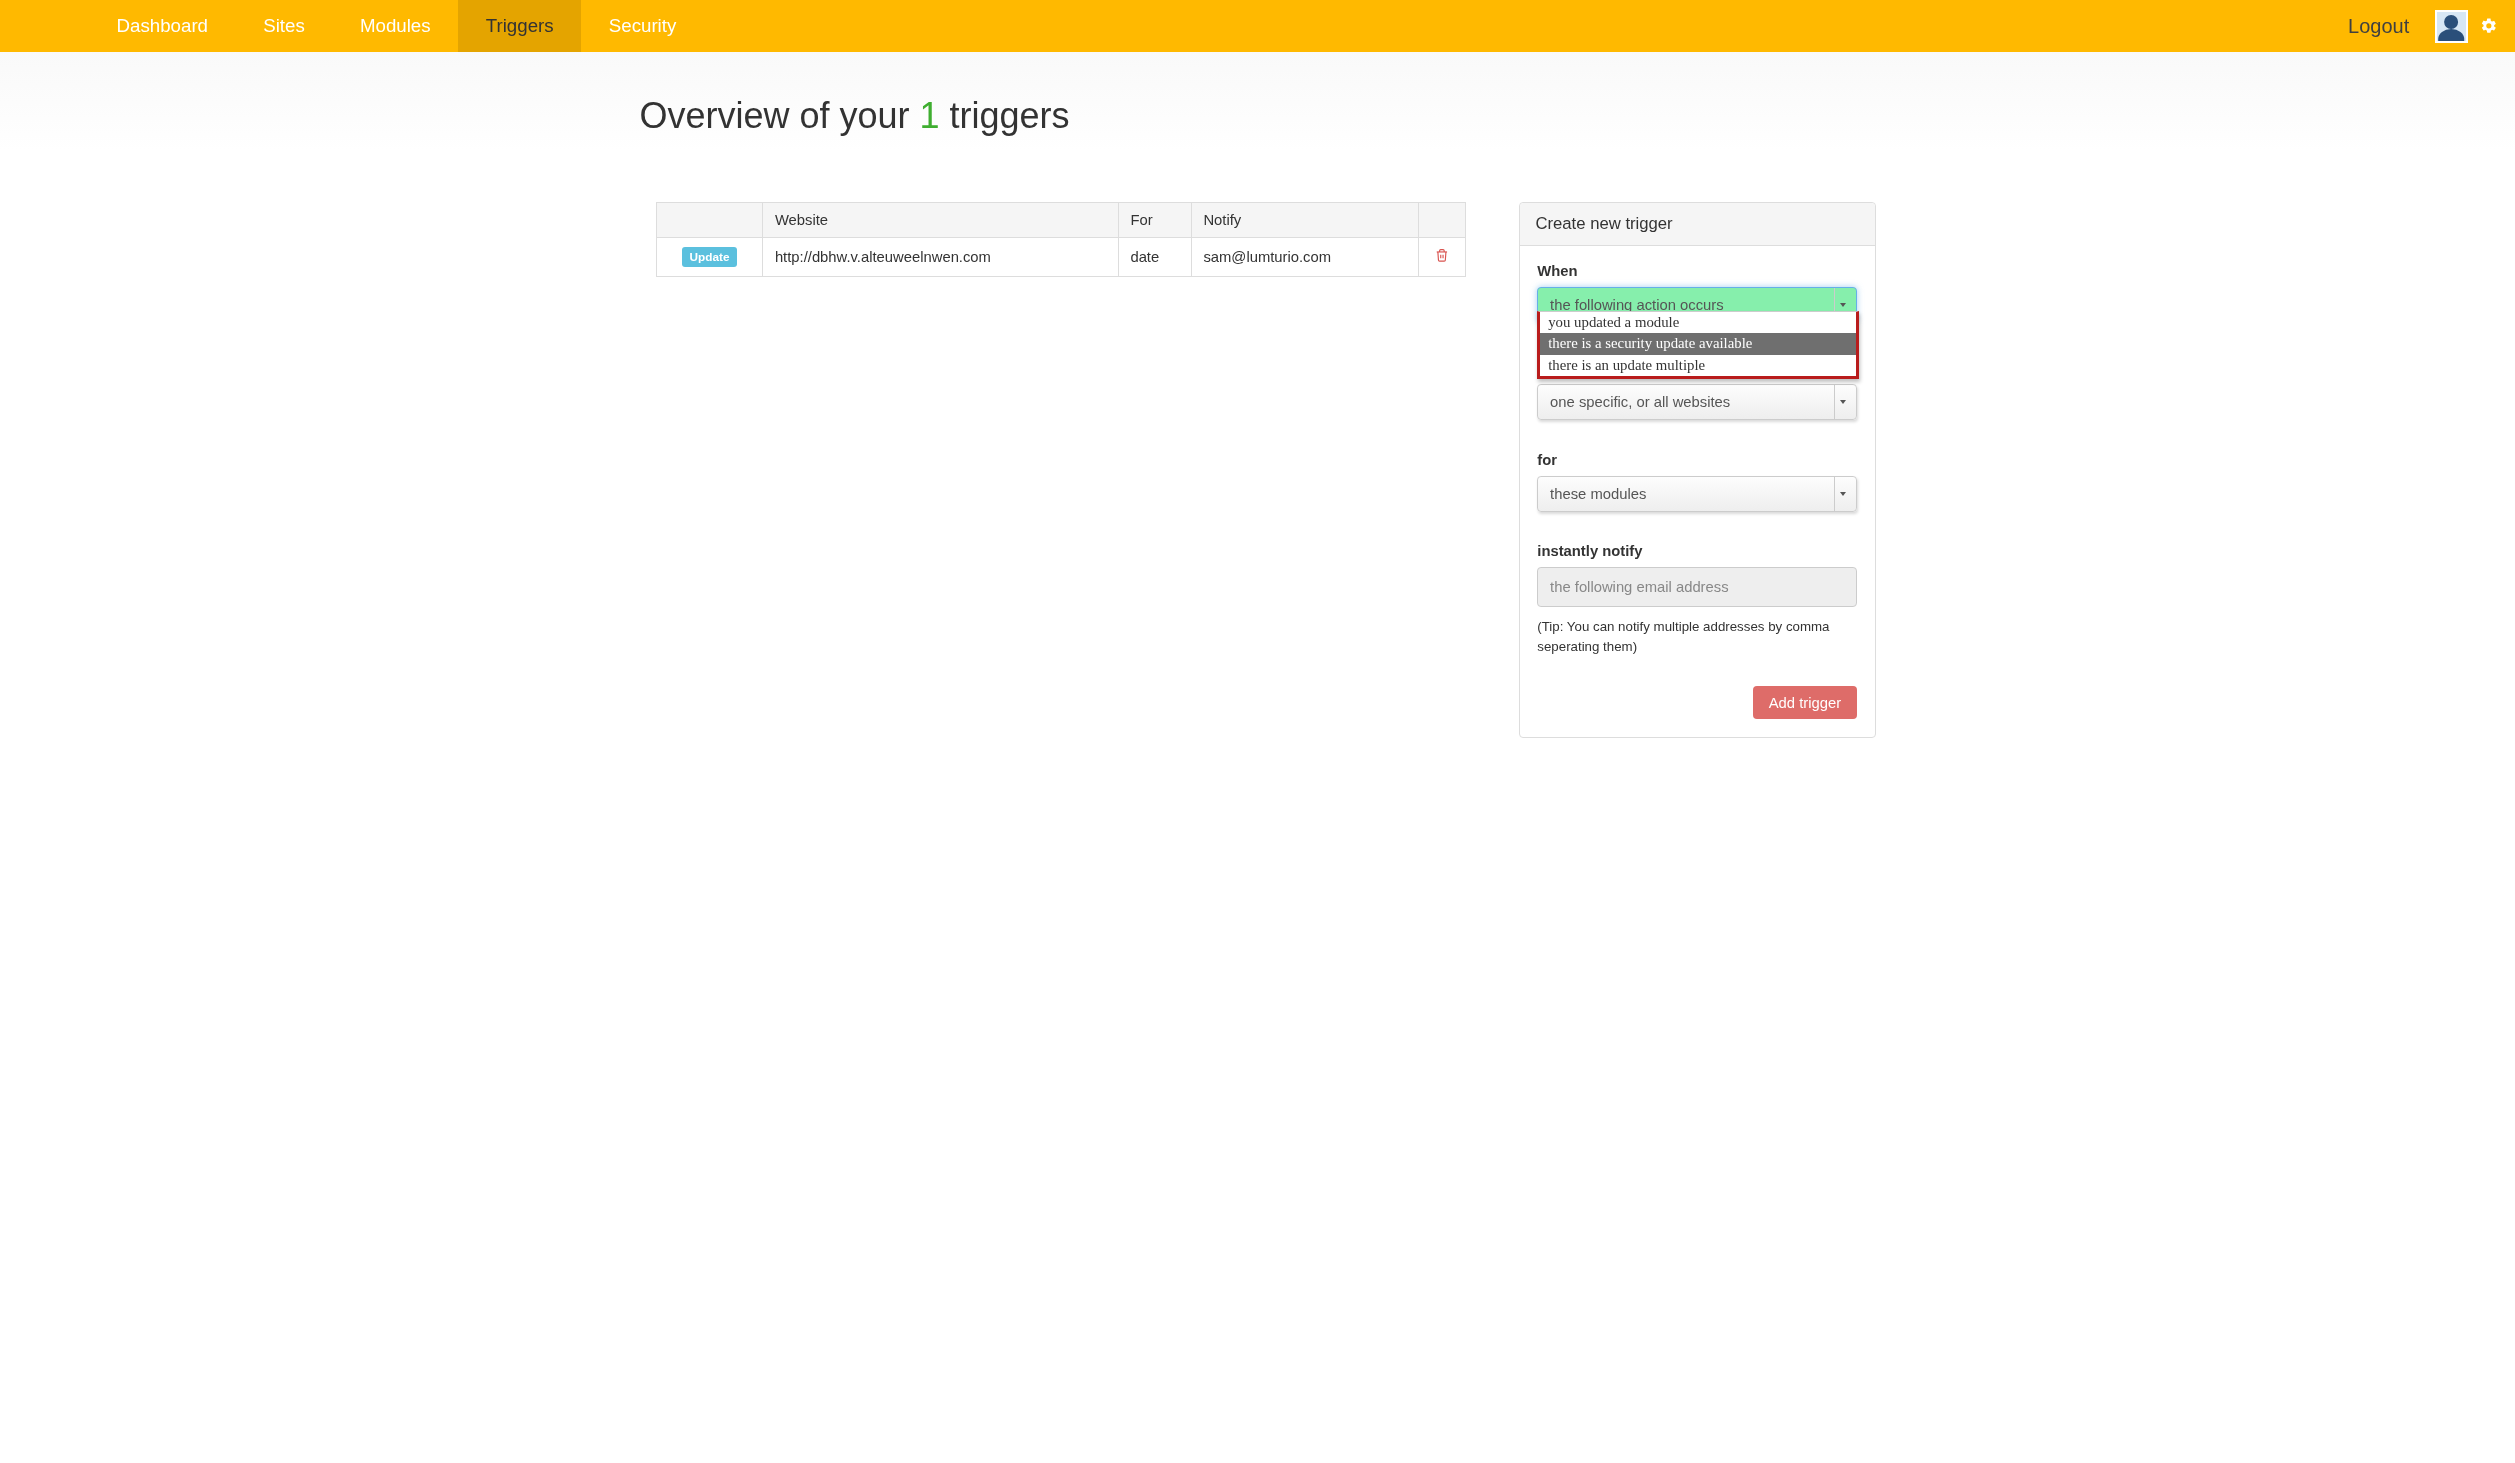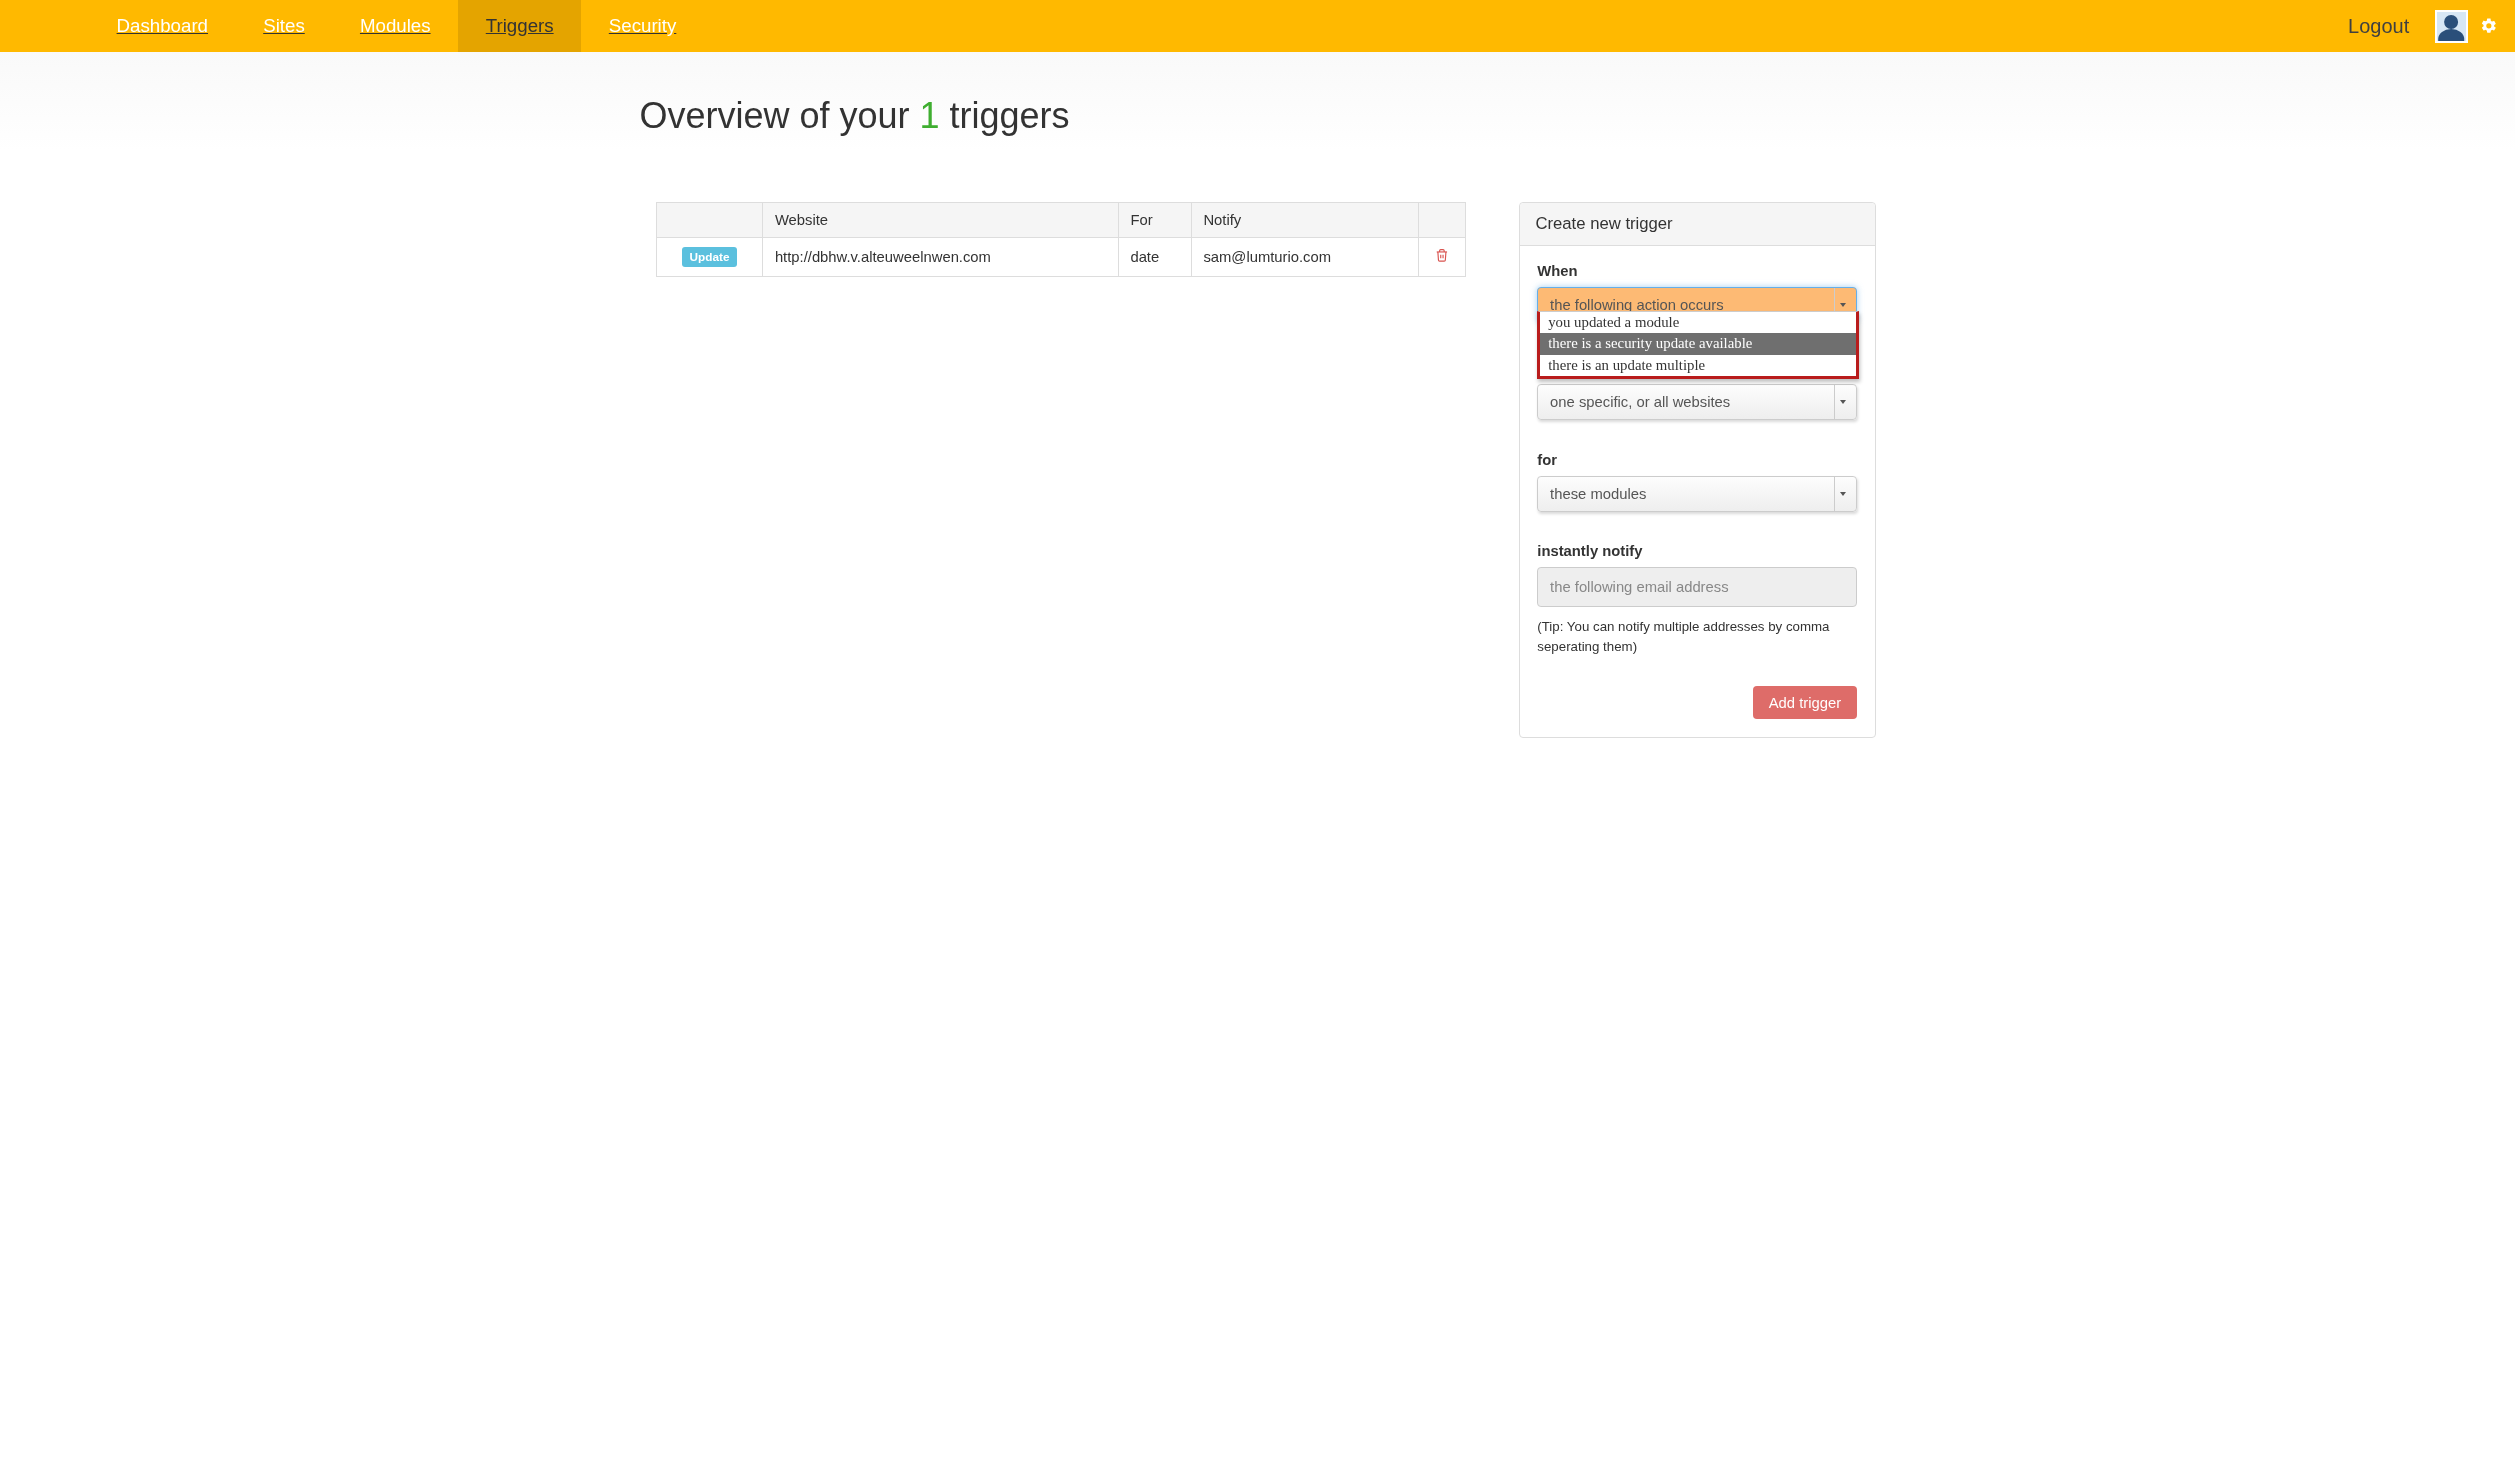--- a/index.html
+++ b/index.html
@@ -14,21 +14,20 @@
     background: #ffb900;
     height: 52px;
     display: flex;
     align-items: stretch;
     padding: 0 17.7px 0 0;
   }
   .nav-left {
     display: flex;
     align-items: stretch;
     margin-left: 89px;
-    text-decoration: underline;
   }
   .nav-item {
     display: flex;
     align-items: center;
     padding: 0 27.6px;
     color: #fff;
     font-size: 18.7px;
     cursor: pointer;
     text-decoration: none;
   }
@@ -174,21 +173,21 @@
     color: #555;
     display: flex;
     align-items: center;
     cursor: pointer;
     position: relative;
     box-shadow: 1px 2px 3px rgba(0,0,0,0.15);
   }
   .pseudo-select.open {
     border-color: #66afe9;
     box-shadow: 0 0 5.9px rgba(102,175,233,.6);
-    background: #fdba74;
+    background: #86efac;
   }
   .pseudo-select .caret {
     position: absolute;
     right: 5.9px;
     top: 0;
     bottom: 0;
     width: 15.8px;
     display: flex;
     align-items: center;
     justify-content: center;

